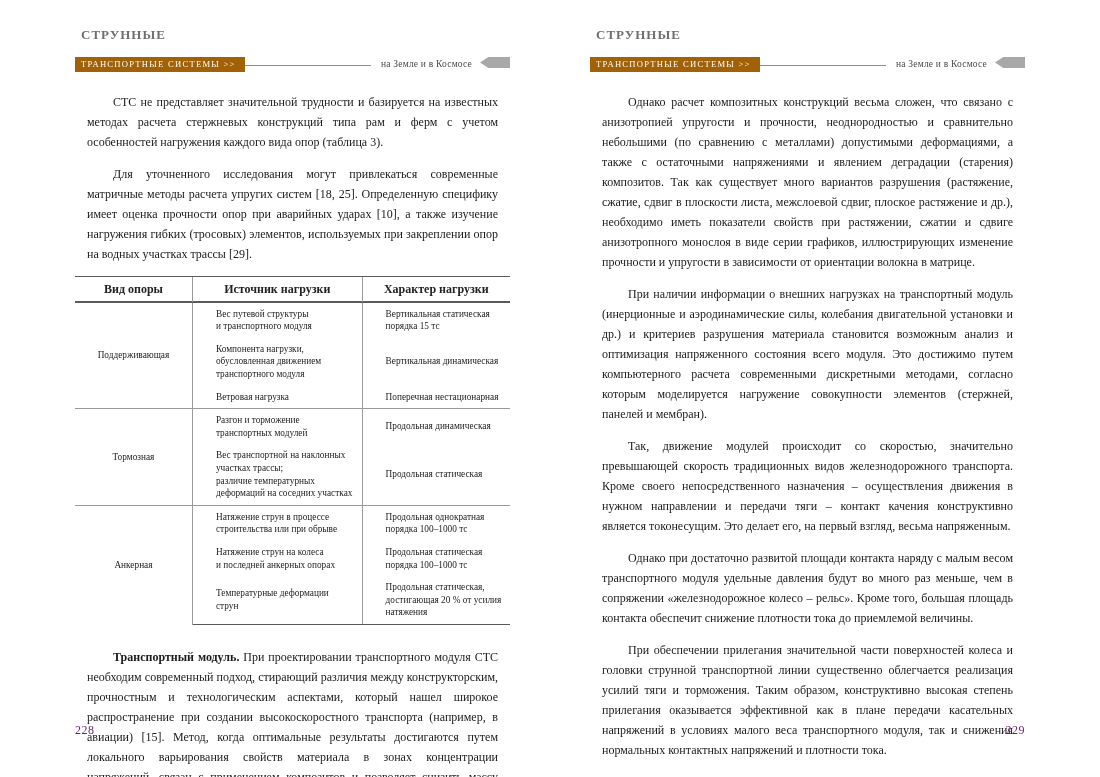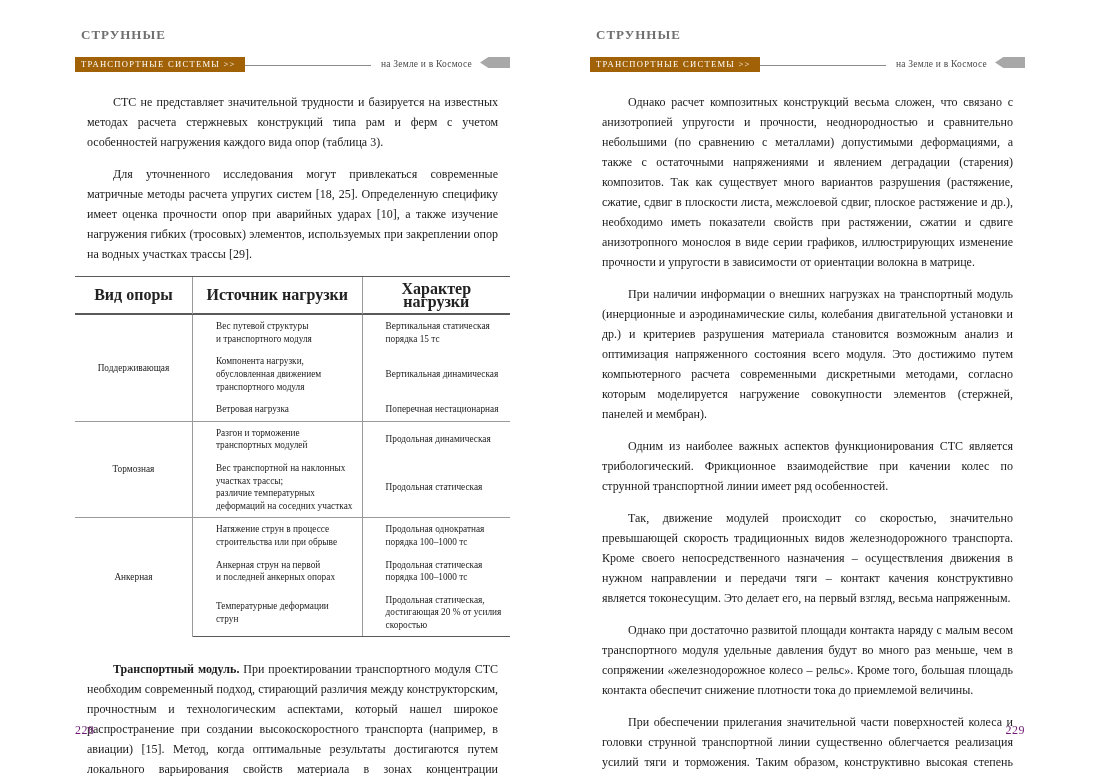--- a/index.html
+++ b/index.html
@@ -110,21 +110,21 @@
   }
   table.stbl {
     width: 100%;
     border-collapse: collapse;
     font-size: 9.3px;
     line-height: 12.6px;
     color: #222;
   }
   table.stbl th {
     font-weight: 700;
-    font-size: 16px;
+    font-size: 12px;
     text-align: center;
     padding: 6px 4px 6px 4px;
     border-top: 1.6px solid #5a5a5a;
     border-bottom: 1.6px solid #5a5a5a;
     box-shadow: inset 0 -3px 0 -2px #5a5a5a;
   }
   table.stbl th + th { border-left: 1px solid #9b9b9b; }
   table.stbl td {
     vertical-align: middle;
     padding: 5px 8px 5px 8px;
@@ -256,37 +256,37 @@
               <span>Натяжение струн в процессе</span>
               <span>строительства или при обрыве</span>
             </td>
             <td class="c-chr cell-lines">
               <span>Продольная однократная</span>
               <span>порядка 100–1000 тс</span>
             </td>
           </tr>
           <tr>
             <td class="c-src cell-lines">
-              <span>Анкерная струн на первой</span>
+              <span>Натяжение струн на колеса</span>
               <span>и последней анкерных опорах</span>
             </td>
             <td class="c-chr cell-lines">
               <span>Продольная статическая</span>
               <span>порядка 100–1000 тс</span>
             </td>
           </tr>
           <tr>
             <td class="c-src cell-lines">
               <span>Температурные деформации</span>
               <span>струн</span>
             </td>
             <td class="c-chr cell-lines">
               <span>Продольная статическая,</span>
               <span>достигающая 20 % от усилия</span>
-              <span>скоростью</span>
+              <span>натяжения</span>
             </td>
           </tr>
         </tbody>
       </table>
 
       <p class="tx" style="margin-top:22px"><b>Транспортный модуль.</b><span> При проектировании транспортного модуля СТС необходим современный подход, стирающий различия между конструкторским, прочностным и технологическим аспектами, который нашел широкое распространение при создании высокоскоростного транспорта (например, в авиации) [15]. Метод, когда оптимальные результаты достигаются путем локального варьирования свойств материала в зонах концентрации напряжений, связан с применением композитов и позволяет снизить массу конструкции, затраты на изготовление и эксплуатацию, повысить безопасность, срок службы и комфортабельность.</span></p>
     </div>
 
     <div class="folio folio-left">228</div>
   </div>
@@ -301,21 +301,20 @@
       <div class="runhead-rule"></div>
       <div class="runhead-tagline">на Земле и в Космосе</div>
       <div class="runhead-arrow"></div>
     </div>
 
     <div class="body-col">
       <p class="tx">Однако расчет композитных конструкций весьма сложен, что связано с анизотропией упругости и прочности, неоднородностью и сравнительно небольшими (по сравнению с металлами) допустимыми деформациями, а также с остаточными напряжениями и явлением деградации (старения) композитов. Так как существует много вариантов разрушения (растяжение, сжатие, сдвиг в плоскости листа, межслоевой сдвиг, плоское растяжение и др.), необходимо иметь показатели свойств при растяжении, сжатии и сдвиге анизотропного монослоя в виде серии графиков, иллюстрирующих изменение прочности и упругости в зависимости от ориентации волокна в матрице.</p>
       <p class="tx">При наличии информации о внешних нагрузках на транспортный модуль (инерционные и аэродинамические силы, колебания двигательной установки и др.) и критериев разрушения материала становится возможным анализ и оптимизация напряженного состояния всего модуля. Это достижимо путем компьютерного расчета современными дискретными методами, согласно которым моделируется нагружение совокупности элементов (стержней, панелей и мембран).</p>
 
 
-      <p class="tx">Одним из наиболее важных аспектов функционирования СТС является трибологический. Фрикционное взаимодействие при качении колес по струнной транспортной линии имеет ряд особенностей.</p>
       <p class="tx">Так, движение модулей происходит со скоростью, значительно превышающей скорость традиционных видов железнодорожного транспорта. Кроме своего непосредственного назначения – осуществления движения в нужном направлении и передачи тяги – контакт качения конструктивно является токонесущим. Это делает его, на первый взгляд, весьма напряженным.</p>
       <p class="tx">Однако при достаточно развитой площади контакта наряду с малым весом транспортного модуля удельные давления будут во много раз меньше, чем в сопряжении «железнодорожное колесо – рельс». Кроме того, большая площадь контакта обеспечит снижение плотности тока до приемлемой величины.</p>
       <p class="tx">При обеспечении прилегания значительной части поверхностей колеса и головки струнной транспортной линии существенно облегчается реализация усилий тяги и торможения. Таким образом, конструктивно высокая степень прилегания оказывается эффективной как в плане передачи касательных напряжений в условиях малого веса транспортного модуля, так и снижения нормальных контактных напряжений и плотности тока.</p>
     </div>
 
     <div class="folio folio-right">229</div>
   </div>
 
 </div>
 

